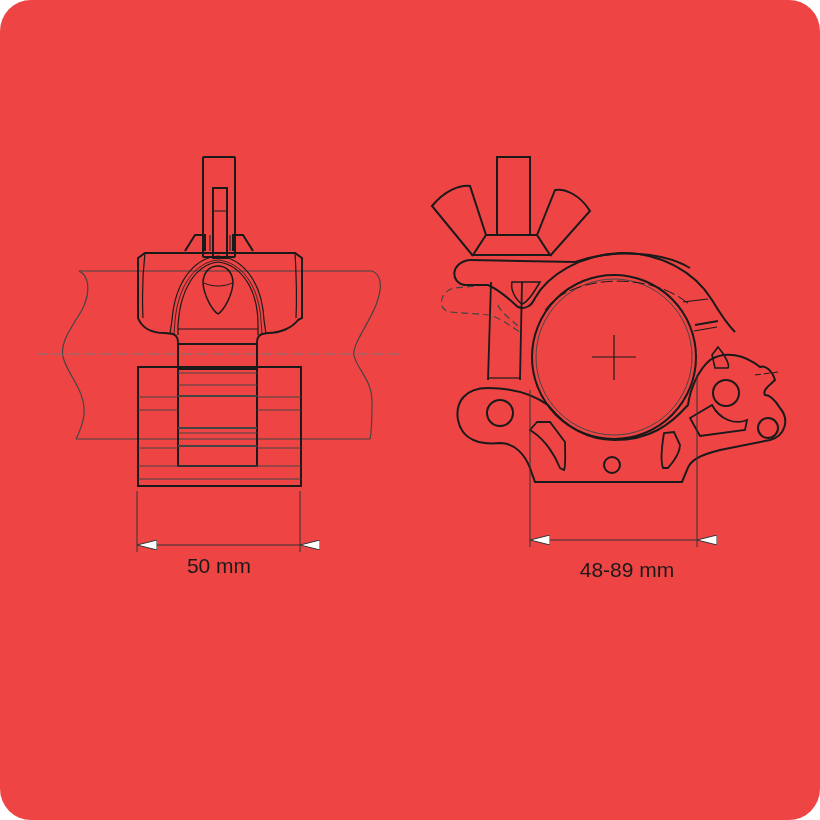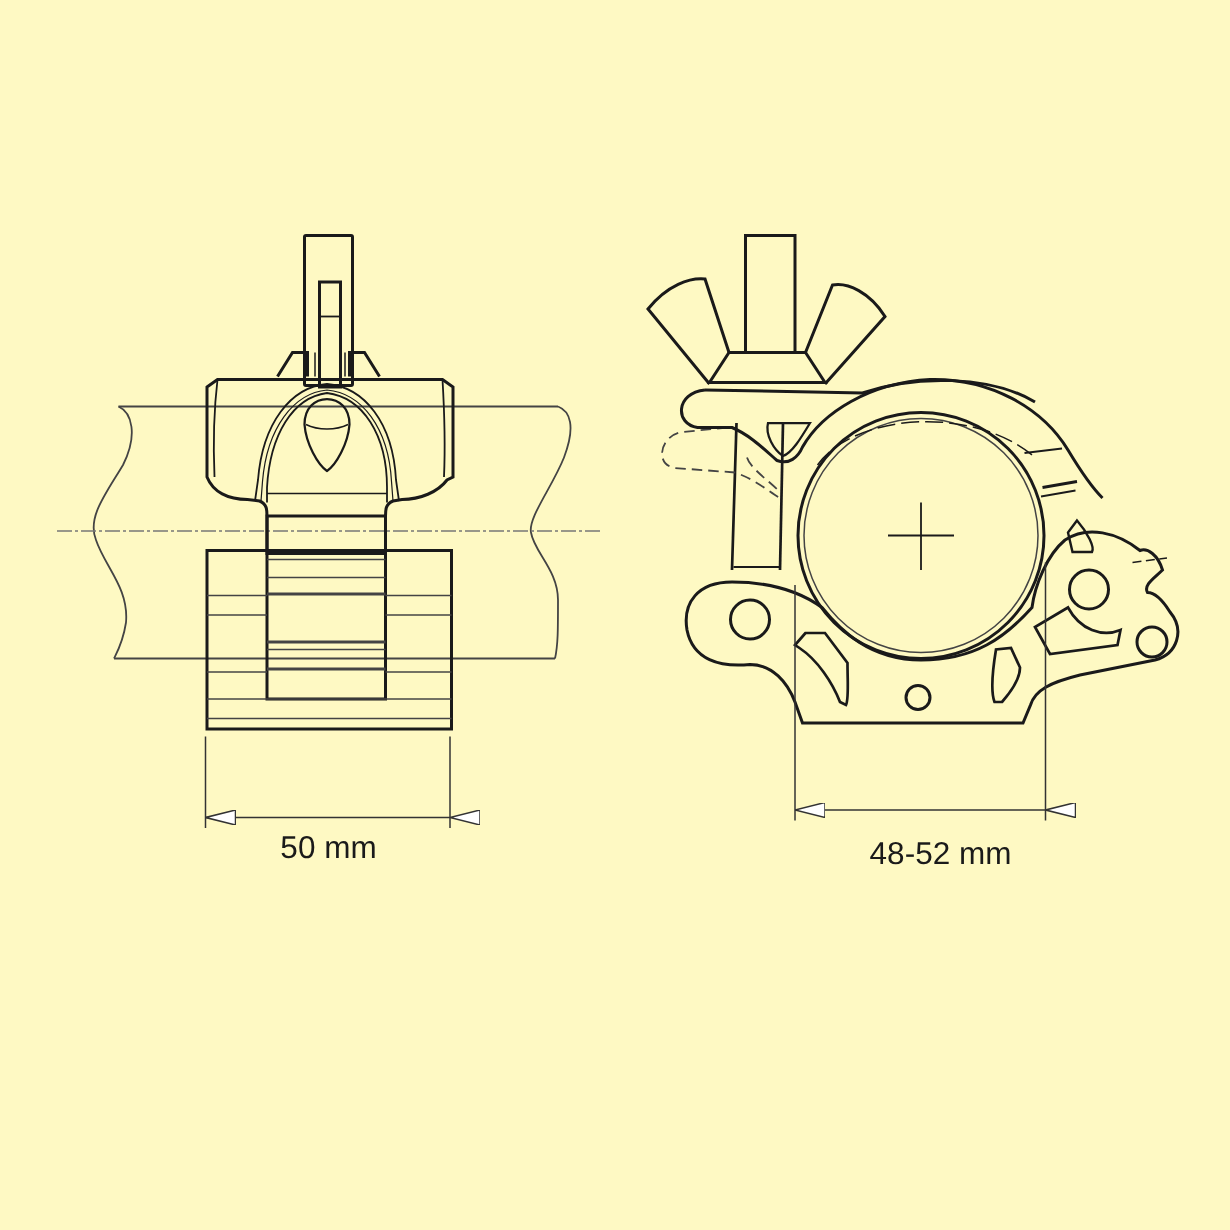--- a/index.html
+++ b/index.html
@@ -1,16 +1,16 @@
 <!DOCTYPE html>
 <html><head>
   <meta charset="utf-8">
   <style>
     html, body { margin: 0; padding: 0; background: #ffffff; }
-    #stage { position: relative; width: 820px; height: 820px; background: #fef9c3; overflow: hidden; }
+    #stage { position: relative; width: 820px; height: 820px; background: #ef4444; overflow: hidden; border-radius: 31px; }
     svg { position: absolute; left: 0; top: 0; }
     .dim-label {
       position: absolute;
       font-family: "Liberation Sans", sans-serif;
       font-size: 21px;
       color: #1a1a1a;
       white-space: nowrap;
       transform: translateX(-50%);
     }
   </style>
@@ -144,14 +144,14 @@
 
       <g stroke="#333" stroke-width="1">
         <line x1="530" y1="390" x2="530" y2="547"></line>
         <line x1="697" y1="375" x2="697" y2="547"></line>
         <line x1="530" y1="540" x2="697" y2="540" marker-start="url(#arrL)" marker-end="url(#arrL)"></line>
       </g>
     </g>
   </svg>
 
   <div class="dim-label" style="left:219px; top:554px;">50 mm</div>
-  <div class="dim-label" style="left:627px; top:558px;">48-52 mm</div>
+  <div class="dim-label" style="left:627px; top:558px;">48-89 mm</div>
 </div>
 
 </body></html>

